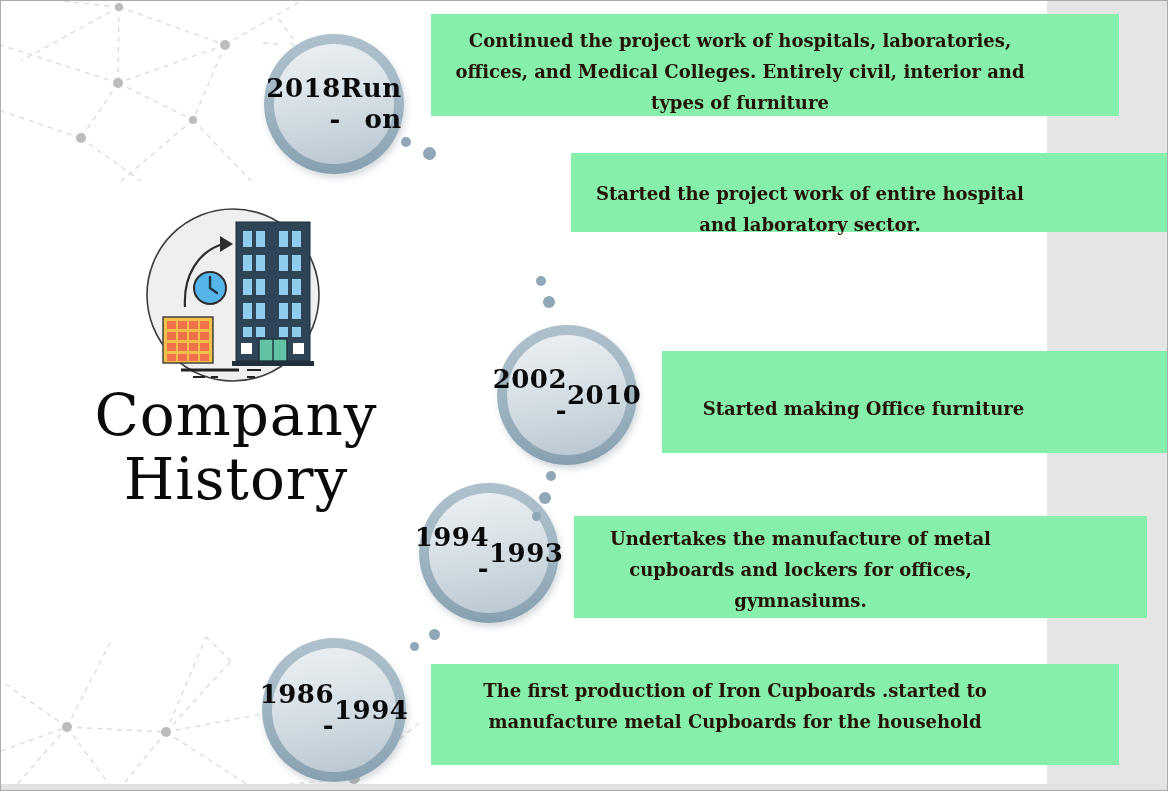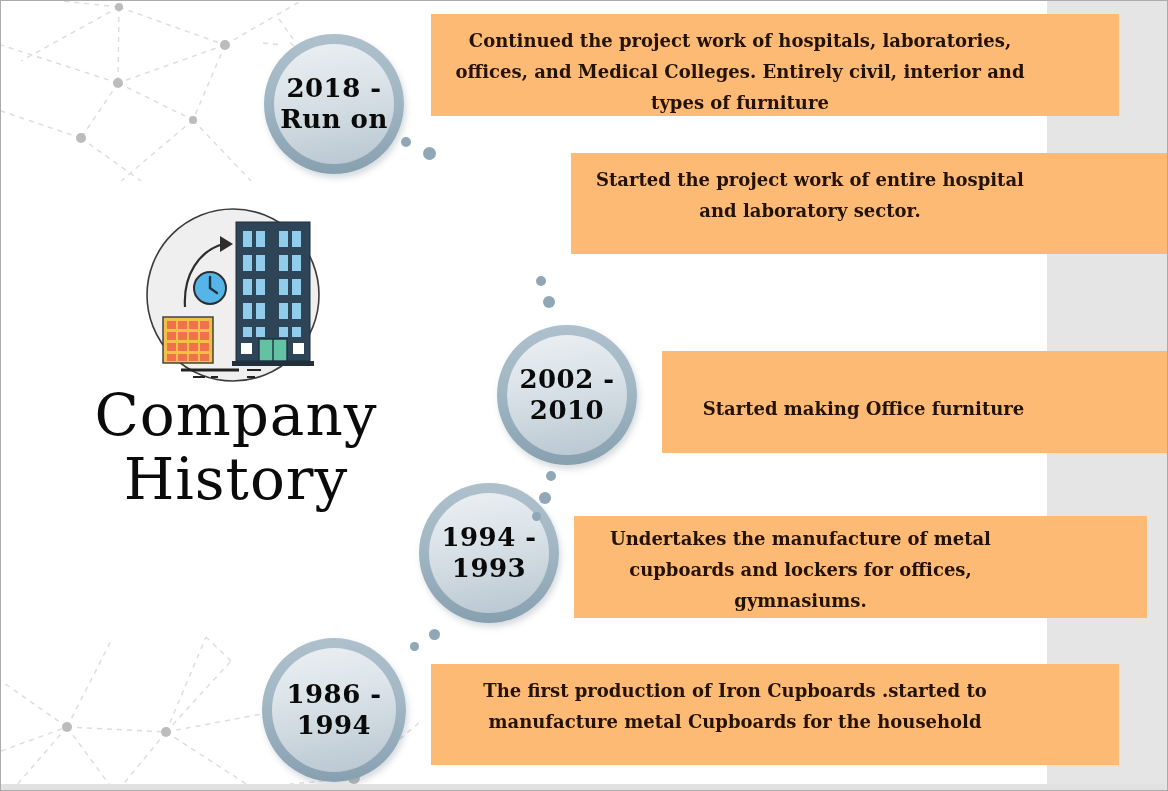--- a/index.html
+++ b/index.html
@@ -30,40 +30,40 @@
 
   .title {
     position: absolute; left: 10px; top: 382px; width: 450px;
     text-align: center; z-index: 2;
     font-weight: normal; color: #0b0b0b;
     font-size: 58px; line-height: 64px; letter-spacing: 1px;
   }
 
   .tbox {
     position: absolute; z-index: 2;
-    background: #fdba74;
+    background: #86efac;
     color: #241303;
     font-weight: bold; font-size: 18px; line-height: 31px;
     text-align: center;
     display: flex; flex-direction: column; justify-content: flex-start;
   }
   .tbox span { display: block; }
 
   .circle {
     position: absolute; z-index: 2;
     width: 140px; height: 140px; border-radius: 50%;
     background: linear-gradient(180deg, #aec0cc 0%, #a2b7c4 45%, #87a0b0 100%);
     box-shadow: 2px 4px 6px rgba(90,110,125,0.25);
     display: flex; align-items: center; justify-content: center;
   }
   .circle-inner {
     width: 120px; height: 120px; border-radius: 50%;
     background: linear-gradient(170deg, #eaeff2 0%, #dde5ea 35%, #b8c6d0 100%);
-    display: flex; flex-direction: column; align-items: center; justify-content: center;
-    text-align: left;
+    display: flex; align-items: center; justify-content: center;
+    text-align: right;
     font-weight: bold; font-size: 26px; line-height: 31px; color: #0a0a0a;
     letter-spacing: 0.5px;
   }
   .dot {
     position: absolute; z-index: 2; border-radius: 50%;
     background: #8fa7b6;
   }
 </style>
 </head>
 <body>
@@ -185,21 +185,21 @@
       <line x1="104" y1="170" x2="112" y2="170" stroke="#222" stroke-width="2"></line>
     </svg>
   </div>
 
   <h1 class="title"><span>Company</span><br><span>History</span></h1>
 
   <div class="tbox" style="left:430px; top:13px; width:688px; height:102px; padding:11px 80px 0 10px;">
     <span>Continued the project work of hospitals, laboratories, offices, and Medical Colleges. Entirely civil, interior and types of furniture</span>
   </div>
 
-  <div class="tbox" style="left:570px; top:152px; width:598px; height:101px; padding:11px 130px 0 10px;">
+  <div class="tbox" style="left:570px; top:152px; width:598px; height:79px; padding:25px 130px 0 10px;">
     <span>Started the project work of entire hospital and laboratory sector.</span>
   </div>
 
   <div class="tbox" style="left:661px; top:338px; width:523px; height:102px; padding:12px 130px 0 10px; justify-content:center;margin-top:12px;">
     <span>Started making Office furniture</span>
   </div>
 
   <div class="tbox" style="left:573px; top:515px; width:573px; height:102px; padding:7px 130px 0 10px;">
     <span>Undertakes the manufacture of metal cupboards and lockers for offices, gymnasiums.</span>
   </div>

